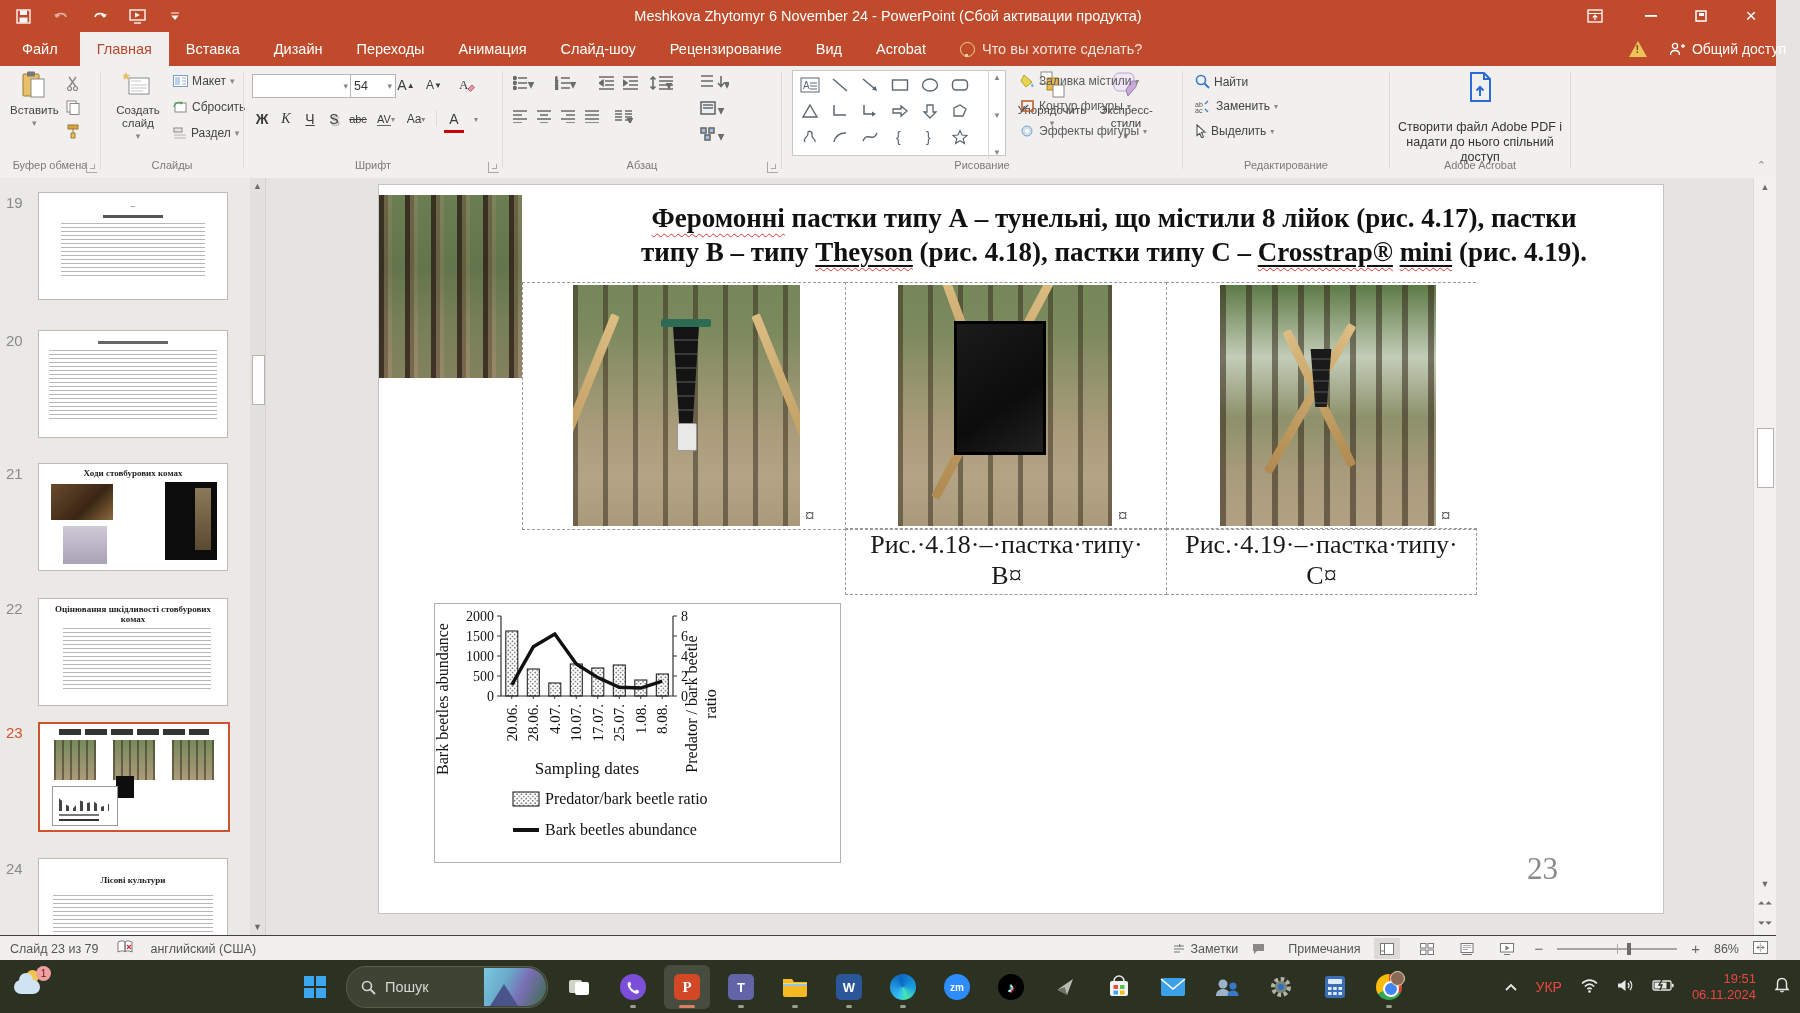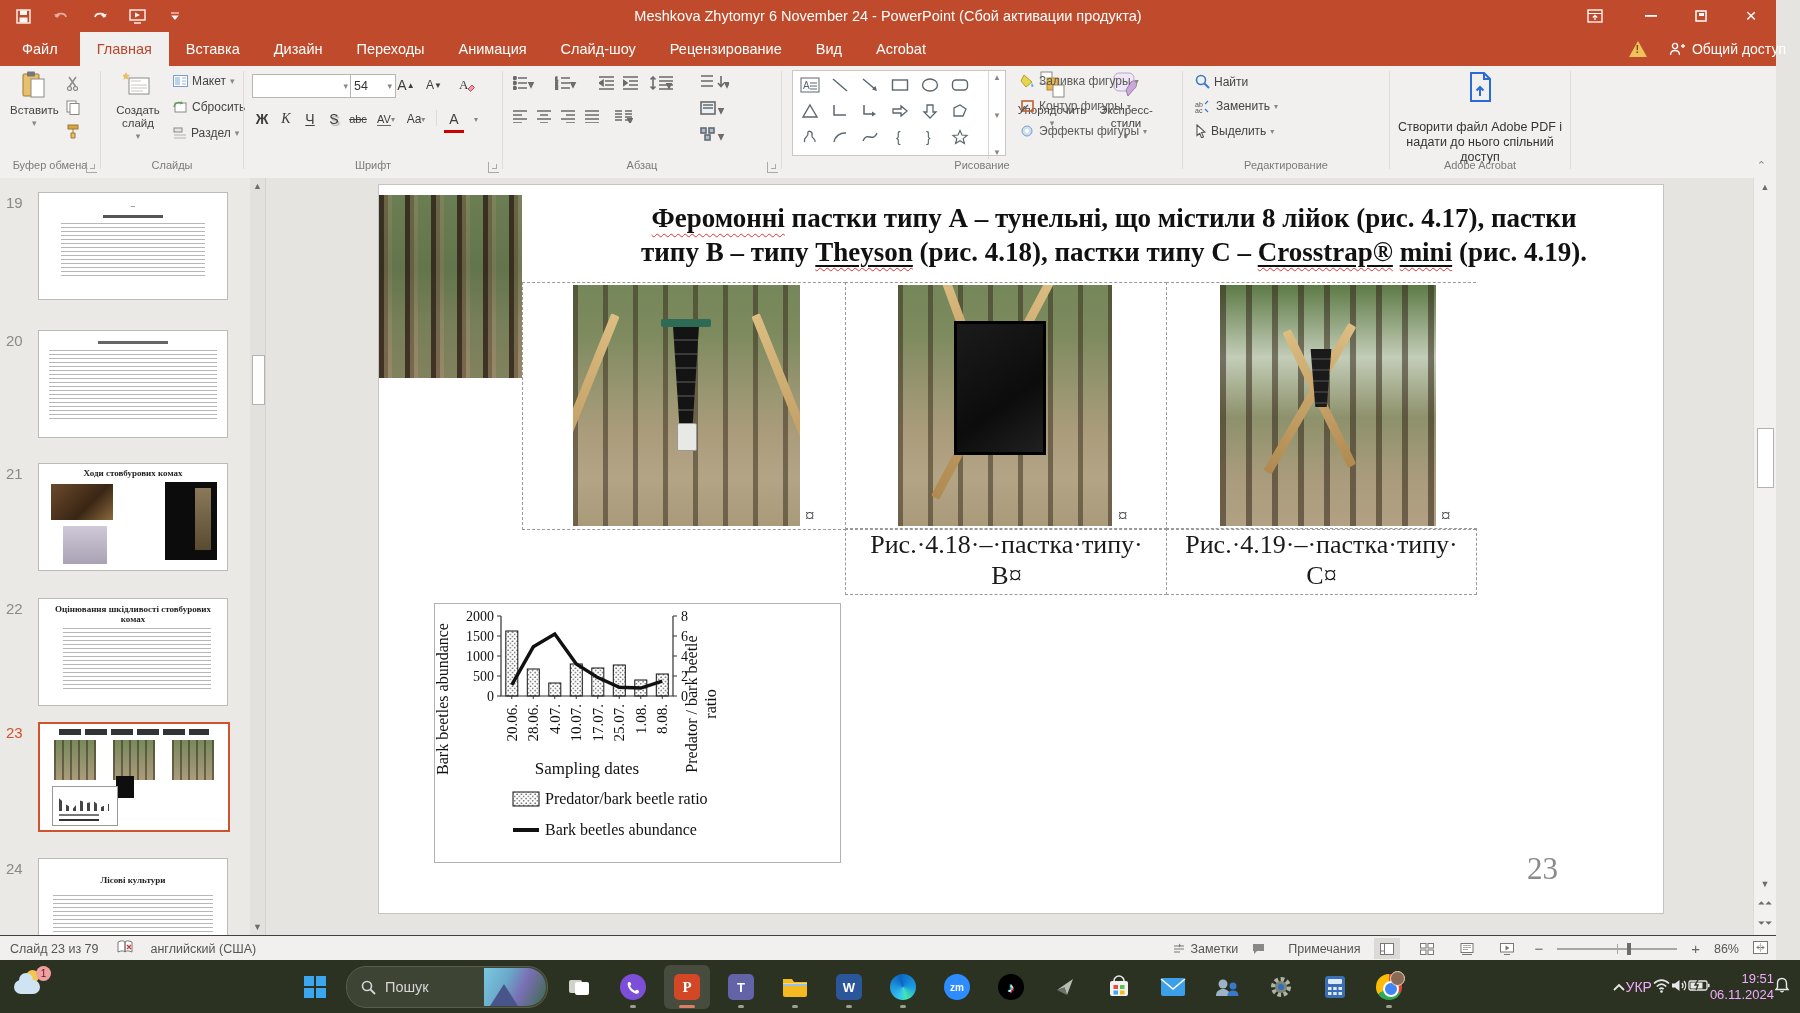--- a/index.html
+++ b/index.html
@@ -96,21 +96,21 @@
   .wmoon{position:absolute;left:14px;top:2px;width:13px;height:13px;border-radius:50%;background:#f3c64e;}
   .wbadge{position:absolute;left:24px;top:-2px;width:15px;height:15px;border-radius:50%;background:#f0a0a0;color:#5a2020;font-size:10px;display:flex;align-items:center;justify-content:center;}
   .tb-main{position:absolute;left:292px;top:5px;height:44px;display:flex;align-items:center;gap:8px;}
   .tb-app{position:relative;width:46px;height:44px;display:flex;align-items:center;justify-content:center;border-radius:6px;}
   .tb-app.active{background:rgba(255,255,255,.13);}
   .tb-ind{position:absolute;bottom:1px;left:50%;transform:translateX(-50%);width:6px;height:3px;border-radius:2px;background:#9aa08f;}
   .tb-app.active .tb-ind{width:16px;background:#d97f63;}
   .searchpill{position:relative;width:186px;height:40px;border-radius:20px;background:#3e4434;border:1px solid #585e4c;display:flex;align-items:center;gap:9px;padding:0 0 0 14px;color:#d6d6d6;font-size:14.5px;}
   .pillart{position:absolute;right:1px;top:1px;width:62px;height:38px;border-radius:0 19px 19px 0;overflow:hidden;background:linear-gradient(115deg,#79c9e0 0%,#6aa8c9 35%,#7a6fb5 60%,#3c6b4a 100%);}
   .pillart::after{content:"";position:absolute;left:6px;bottom:0;width:0;height:0;border-left:14px solid transparent;border-right:14px solid transparent;border-bottom:22px solid #49548a;}
-  .tb-tray{position:absolute;right:10px;top:5px;height:44px;display:flex;align-items:center;gap:0;color:#f0abfc;}
+  .tb-tray{position:absolute;right:10px;top:5px;height:44px;display:flex;align-items:center;gap:18px;color:#ef4444;}
   .tray-time{text-align:right;font-size:13px;line-height:16px;}
   .tile{border-radius:5px;display:flex;align-items:center;justify-content:center;color:#fff;font-weight:bold;}
   
   .chartbox svg text{font-family:"Liberation Serif",serif;fill:#111;}
 </style>
 </head>
 <body>
 
 <div class="app">
 
@@ -175,20 +175,24 @@
     <span class="tab file">Файл</span>
     <span class="tab selected">Главная</span>
     <span class="tab">Вставка</span>
     <span class="tab">Дизайн</span>
     <span class="tab">Переходы</span>
     <span class="tab">Анимация</span>
     <span class="tab">Слайд-шоу</span>
     <span class="tab">Рецензирование</span>
     <span class="tab">Вид</span>
     <span class="tab">Acrobat</span>
+    <span class="tab tellme">
+        <span class="bulb"></span>
+        <span>Что вы хотите сделать?</span>
+      </span>
   </div>
   <div class="tabs-right">
     <span class="warn"></span>
     <span class="share">
         <svg width="16" height="14" viewBox="0 0 16 14">
           <circle cx="6" cy="4" r="2.6" fill="none" stroke="#fff" stroke-width="1.3"></circle>
           <path d="M1.5 13 c0-3 2-4.5 4.5-4.5 s4.5 1.5 4.5 4.5" fill="none" stroke="#fff" stroke-width="1.3"></path>
           <path d="M12 4 h4 M14 2 v4" stroke="#fff" stroke-width="1.3"></path>
         </svg>
         <span>Общий доступ</span>
@@ -515,21 +519,21 @@
 
       <div class="grplabel">Рисование</div>
     </div>
 
     <div class="grp" style="left:1020px;width:163px;">
       <span class="sbtn" style="left:0;top:8px;">
           <svg width="15" height="14" viewBox="0 0 15 14">
             <path d="M4 1 l8 7 -6 5 -5-6 z" fill="#e8d44d" stroke="#b0a030"></path>
             <path d="M12 9 c2 2.5 2 4 .5 4 s-2-1.5 -.5-4" fill="#6ab0e0"></path>
           </svg>
-          <span style="color:#5a5a5a;">Заливка фигуры</span>
+          <span style="color:#5a5a5a;">Заливка містили</span>
           <span style="font-size:8px;color:#8a8784;">▾</span>
         </span>
       <span class="sbtn" style="left:0;top:33px;">
           <svg width="15" height="14" viewBox="0 0 15 14">
             <rect x="2" y="2" width="11" height="10" fill="none" stroke="#c06030" stroke-width="1.6"></rect>
             <path d="M1 13 L8 6" stroke="#555" stroke-width="1.2"></path>
           </svg>
           <span style="color:#5a5a5a;">Контур фигуры</span>
           <span style="font-size:8px;color:#8a8784;">▾</span>
         </span>

